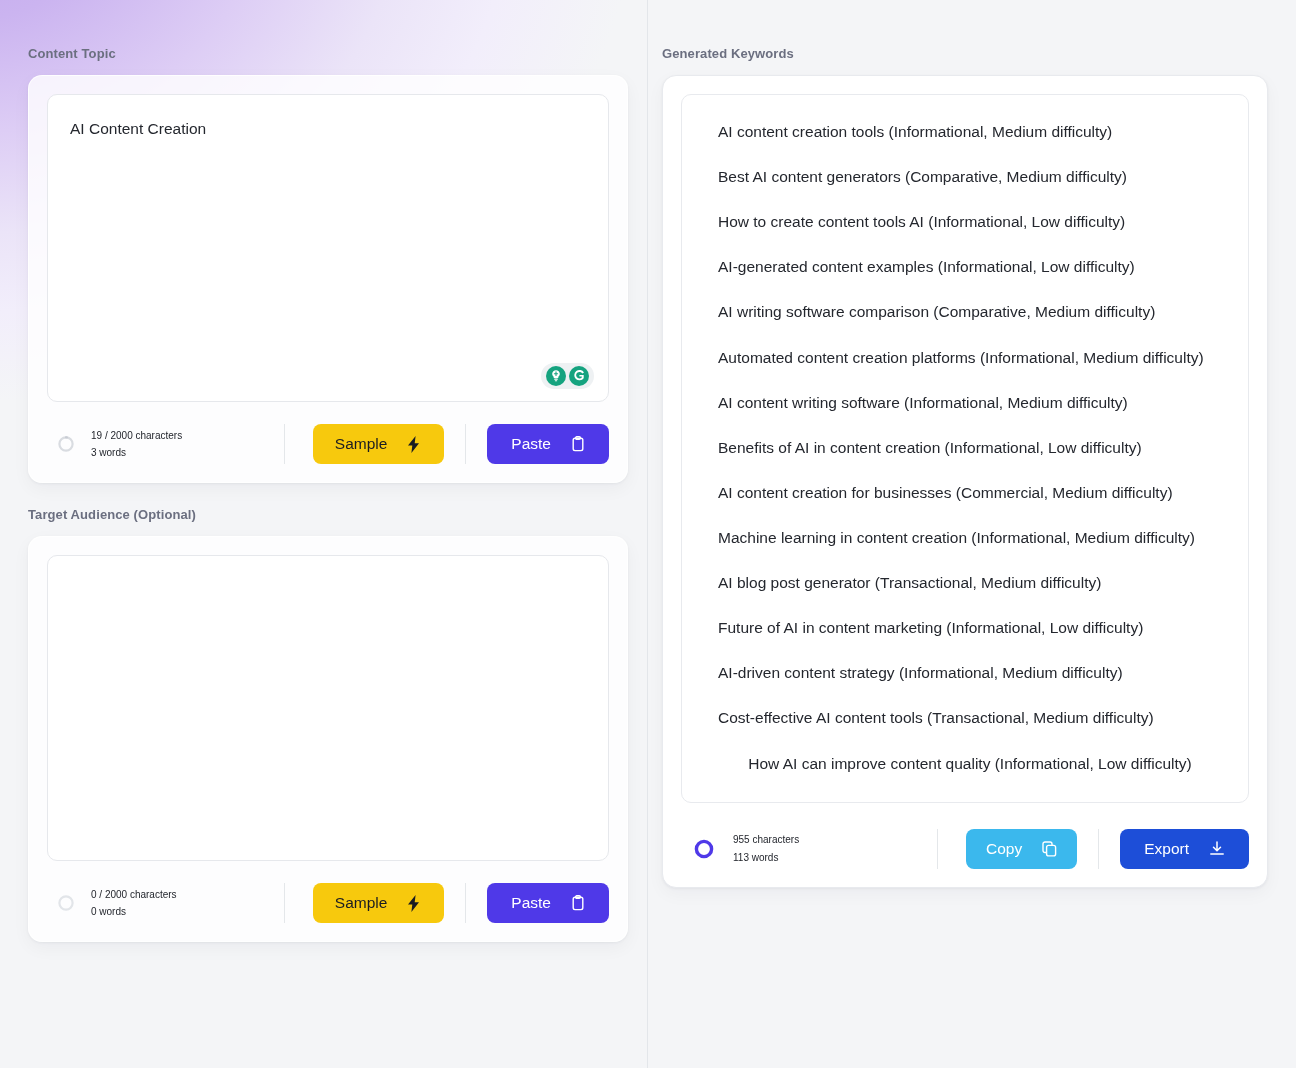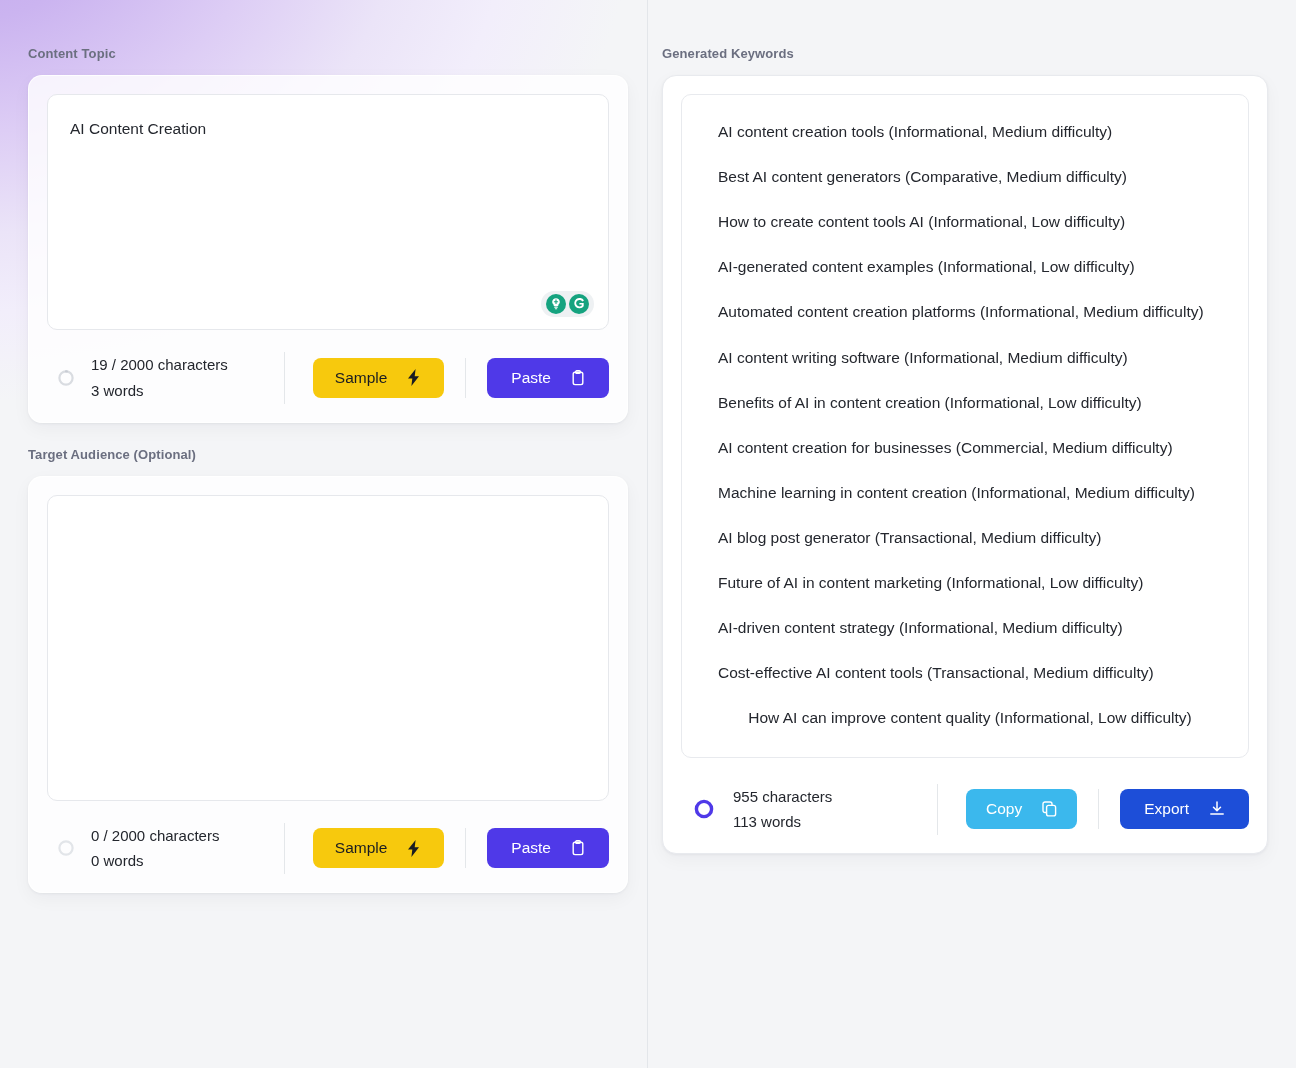--- a/index.html
+++ b/index.html
@@ -61,21 +61,21 @@
     border-radius: 14px;
     box-shadow: 0 1px 3px rgba(24,28,46,0.055), 0 6px 18px rgba(24,28,46,0.045);
     padding: 18px;
   }
 
   .editor-box {
     position: relative;
     background: #ffffff;
     border: 1px solid #e6e8ec;
     border-radius: 10px;
-    height: 236px;
+    height: 308px;
     padding: 22px 22px;
     box-shadow: inset 0 1px 0 rgba(255,255,255,.6);
   }
   .editor-box.short { height: 306px; }
 
   .editor-text {
     font-size: 15.5px;
     color: #24272e;
     line-height: 1.5;
   }
@@ -101,21 +101,21 @@
   }
   .counter-group {
     display: flex;
     align-items: center;
     gap: 16px;
     flex: 1;
     padding-left: 10px;
   }
   .ring { width: 18px; height: 18px; flex: none; }
   .counter-text {
-    font-size: 15px;
+    font-size: 10px;
     color: #23262d;
     line-height: 1.72;
   }
   .counter-text .words { color: #23262d; }
 
   .meta-sep {
     width: 1px;
     align-self: stretch;
     background: #e4e7ea;
     margin: 0 6px;
@@ -335,20 +335,21 @@
 
   <div class="right-col">
     <div class="section-label">Generated Keywords</div>
 
     <div class="keywords-card">
       <div class="keywords-inner">
         <div class="kw-item">AI content creation tools (Informational, Medium difficulty)</div>
         <div class="kw-item">Best AI content generators (Comparative, Medium difficulty)</div>
         <div class="kw-item">How to create content tools AI (Informational, Low difficulty)</div>
         <div class="kw-item">AI-generated content examples (Informational, Low difficulty)</div>
+        <div class="kw-item">AI writing software comparison (Comparative, Medium difficulty)</div>
         <div class="kw-item">Automated content creation platforms (Informational, Medium difficulty)</div>
         <div class="kw-item">AI content writing software (Informational, Medium difficulty)</div>
         <div class="kw-item">Benefits of AI in content creation (Informational, Low difficulty)</div>
         <div class="kw-item">AI content creation for businesses (Commercial, Medium difficulty)</div>
         <div class="kw-item">Machine learning in content creation (Informational, Medium difficulty)</div>
         <div class="kw-item">AI blog post generator (Transactional, Medium difficulty)</div>
         <div class="kw-item">Future of AI in content marketing (Informational, Low difficulty)</div>
         <div class="kw-item">AI-driven content strategy (Informational, Medium difficulty)</div>
         <div class="kw-item">Cost-effective AI content tools (Transactional, Medium difficulty)</div>
         <div class="kw-item">How AI can improve content quality (Informational, Low difficulty)</div>

